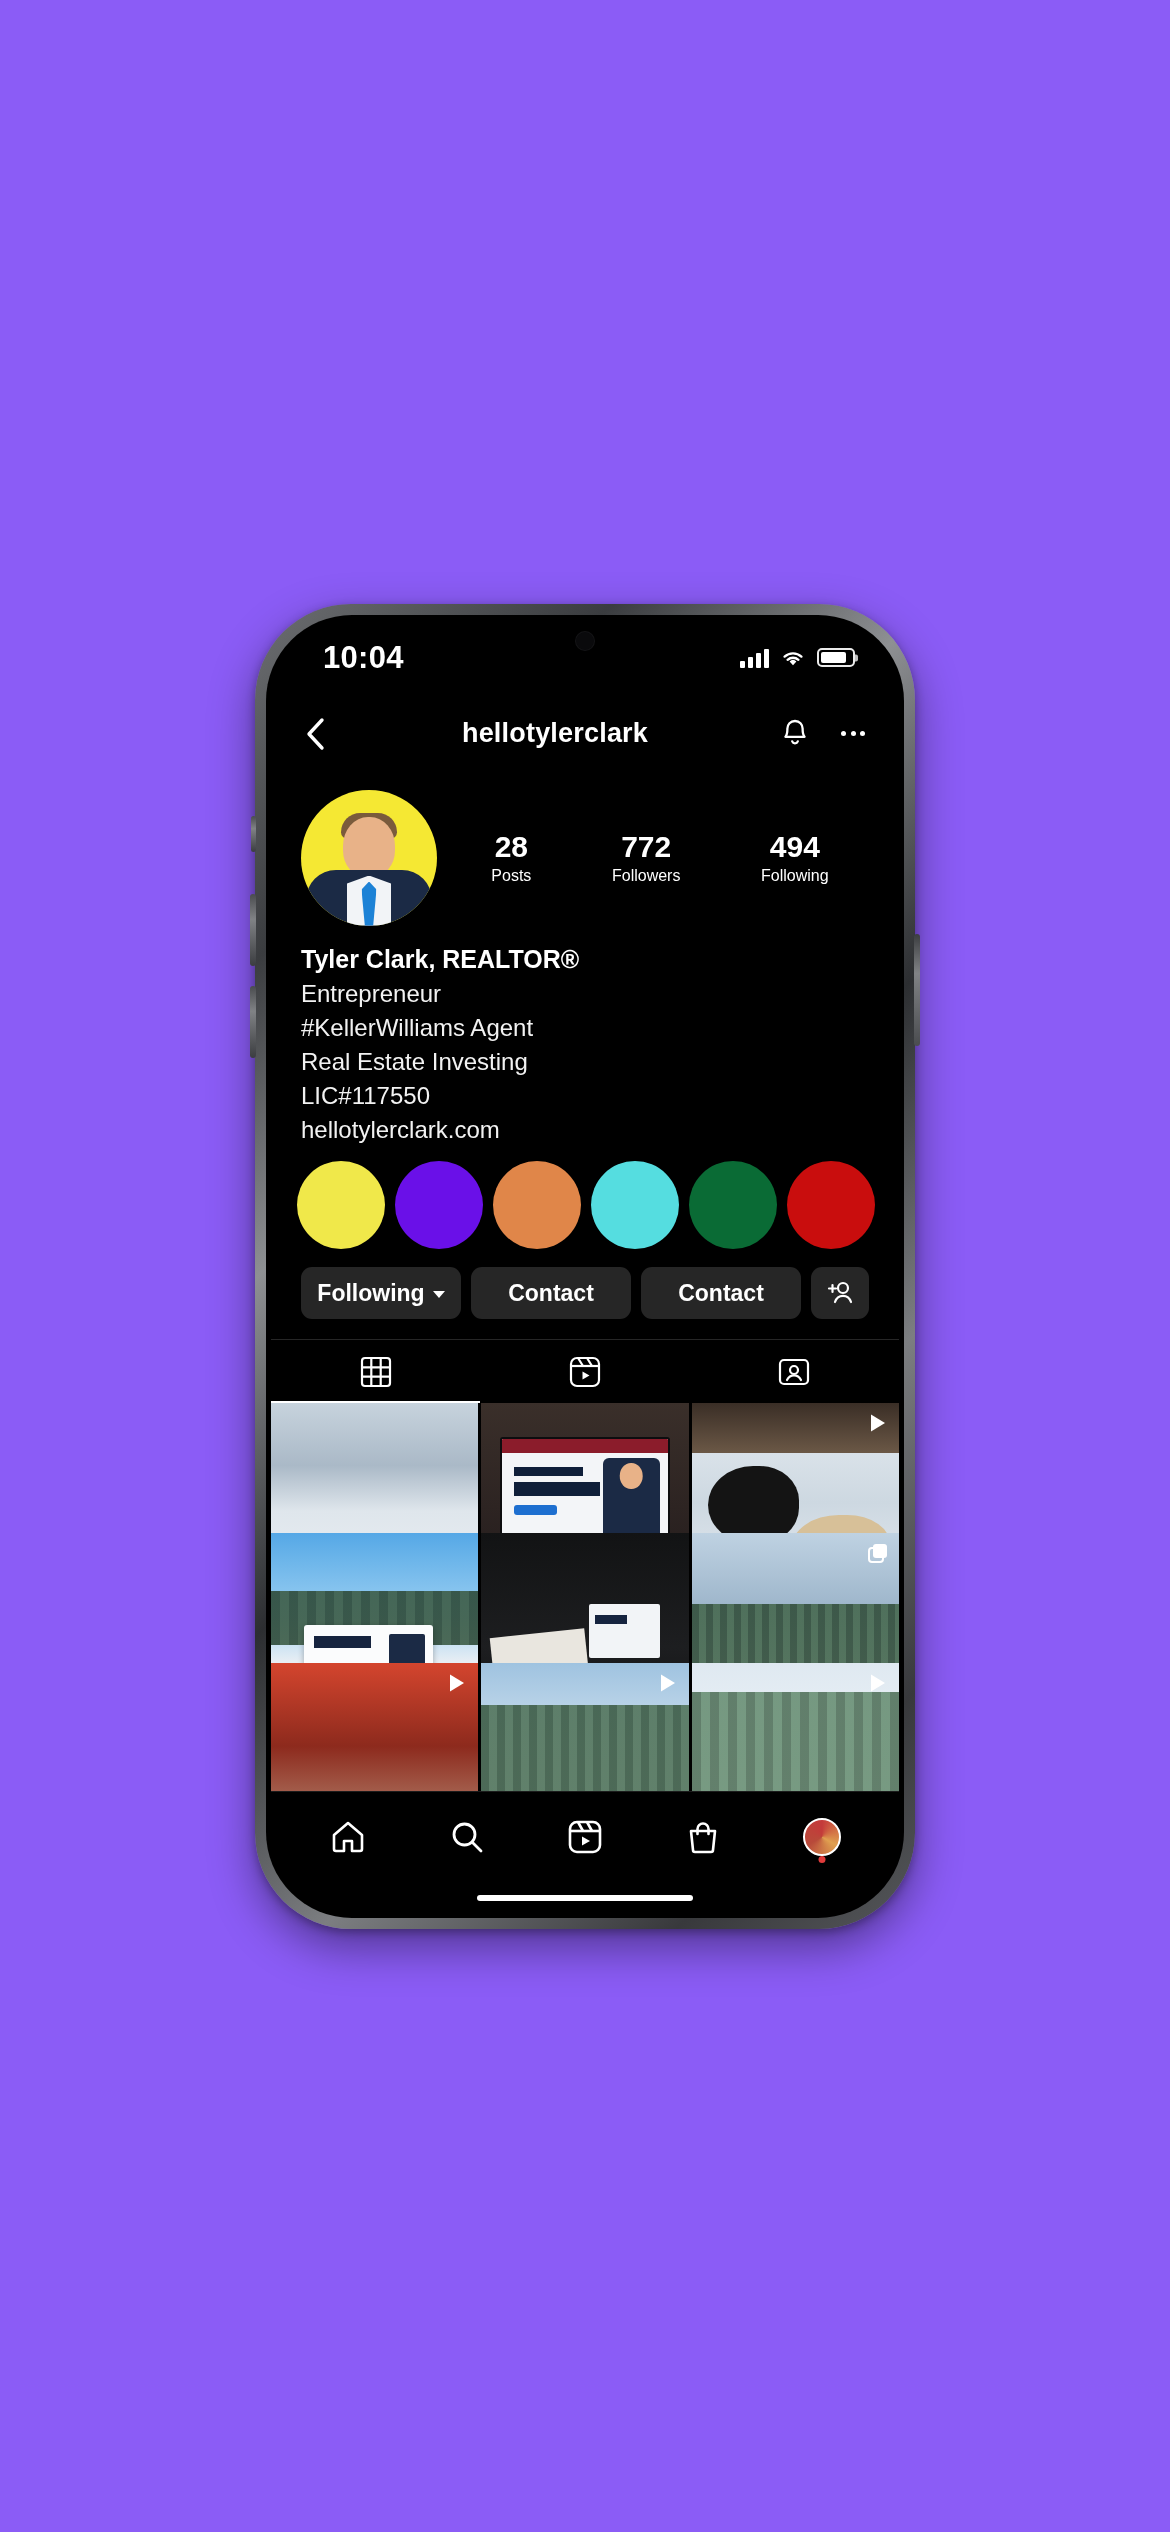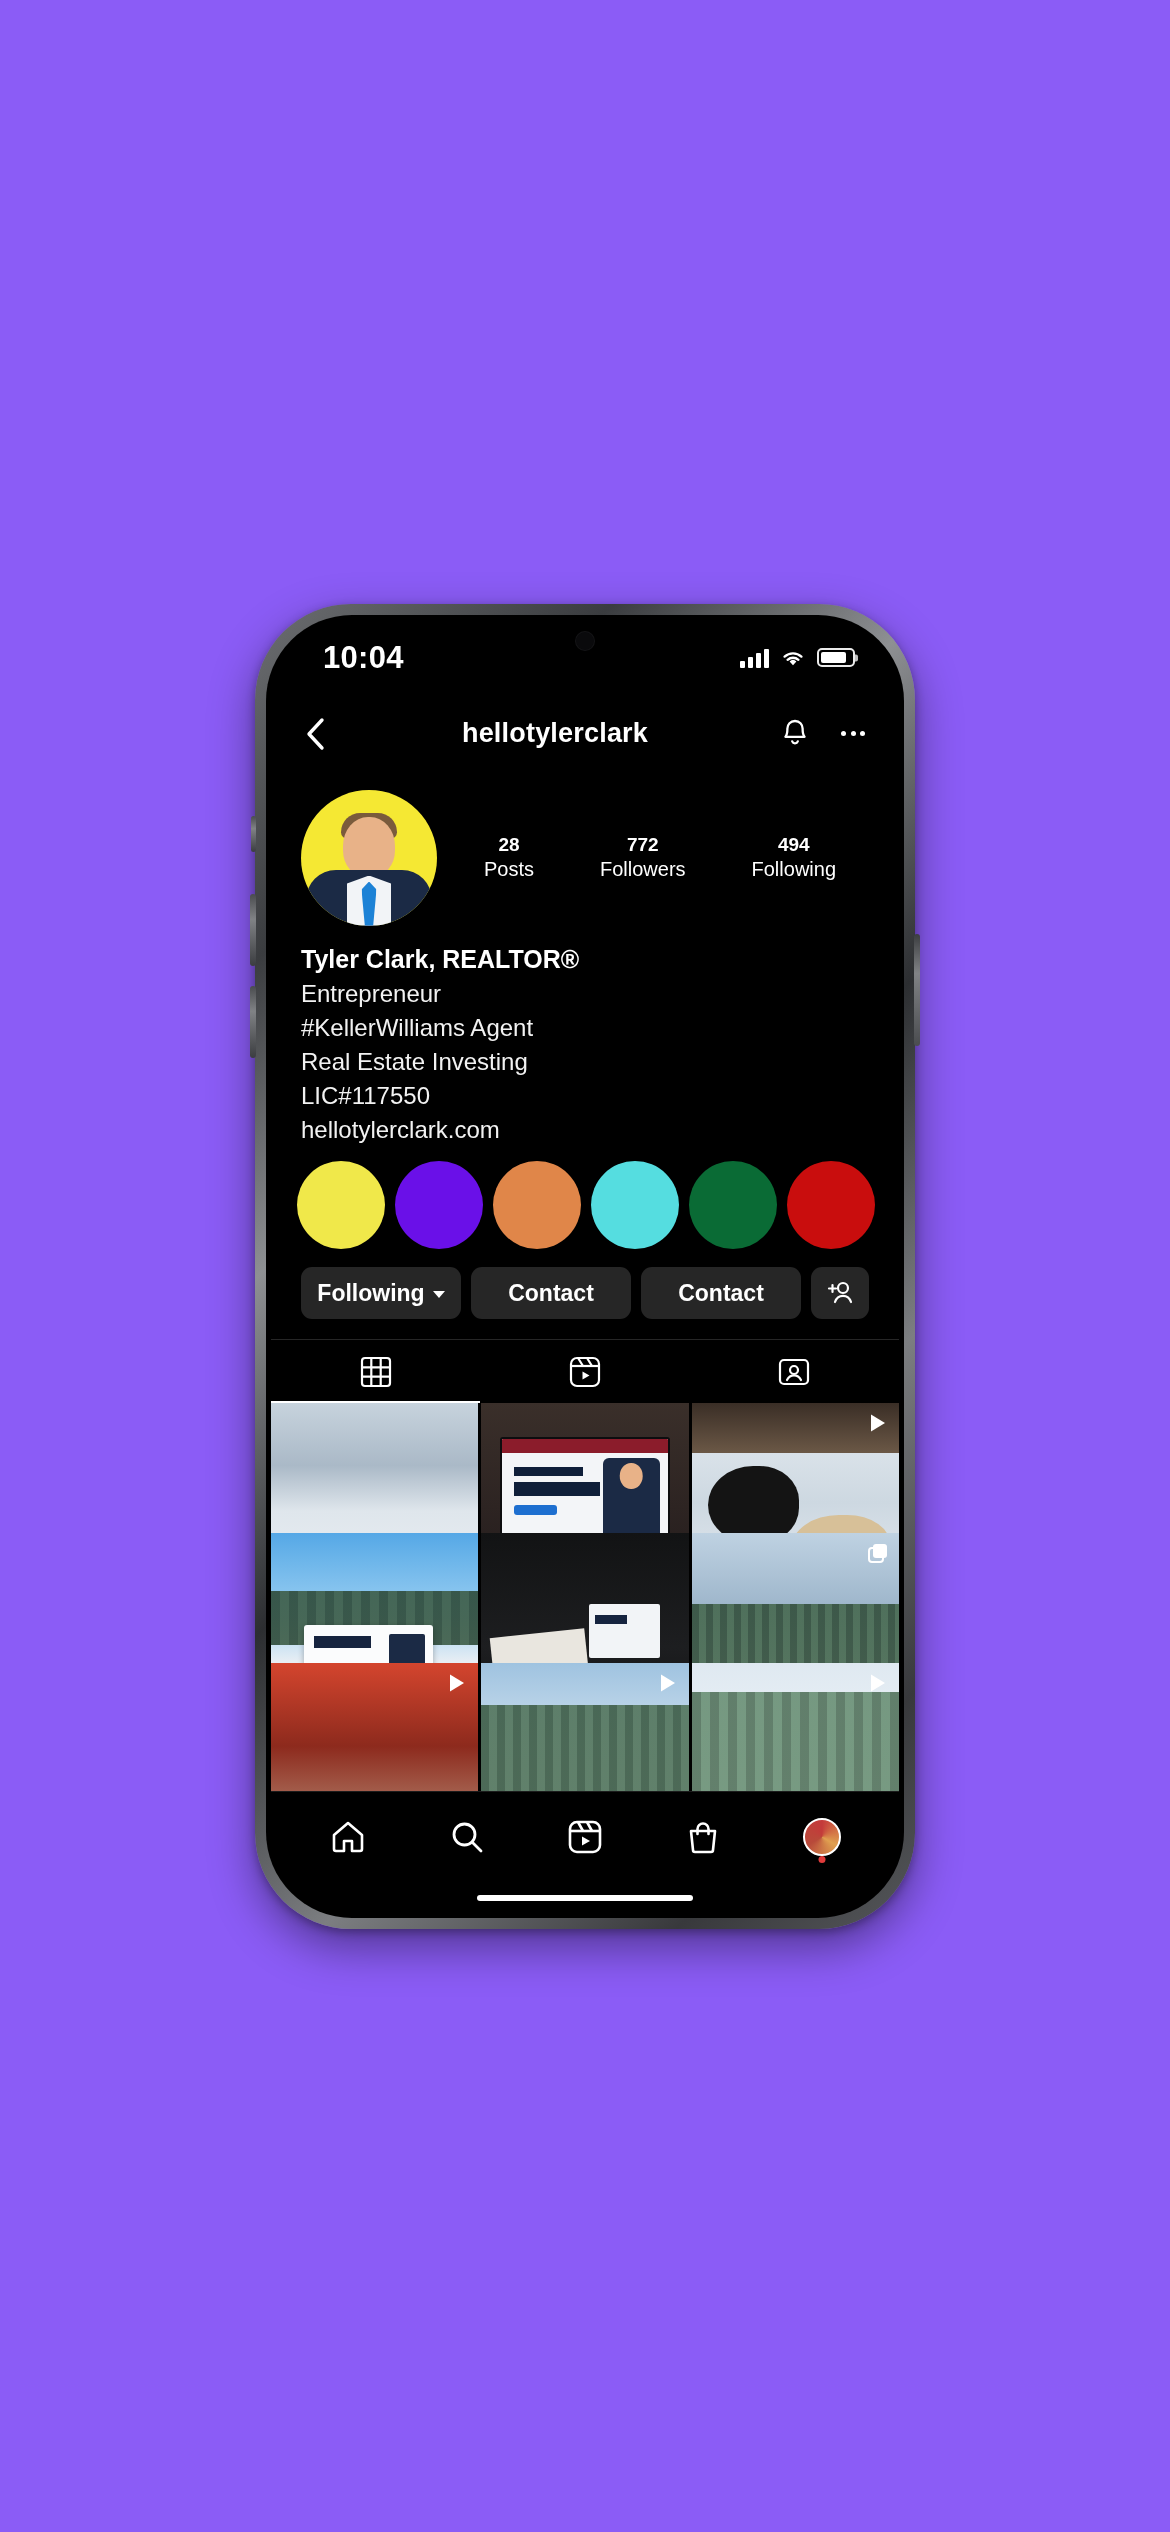--- a/index.html
+++ b/index.html
@@ -125,22 +125,22 @@
     clip-path:polygon(50% 0, 100% 16%, 100% 100%, 0 100%, 0 16%);
   }
   .avatar .tie {
     position:absolute; left:50%; bottom:0; transform:translateX(-50%);
     width:15px; height:44px; background:#1d82d6;
     clip-path:polygon(50% 0, 100% 18%, 78% 100%, 22% 100%, 0 18%);
   }
 
   .stats { flex:1; display:flex; align-items:center; justify-content:space-around; padding-left:14px; }
   .stat { text-align:center; color:#fff; cursor:pointer; }
-  .stat .num { font-size:19px; font-weight:700; line-height:1.12; }
-  .stat .lbl { font-size:20px; font-weight:400; color:#fff; margin-top:3px; }
+  .stat .num { font-size:30px; font-weight:700; line-height:1.12; }
+  .stat .lbl { font-size:16px; font-weight:400; color:#fff; margin-top:3px; }
 
   
   .bio { padding:16px 30px 0 30px; color:#fff; }
   .bio .name { font-size:25px; font-weight:700; line-height:1.42; }
   .bio .line { font-size:24px; font-weight:400; line-height:1.42; color:#f2f2f2; }
   .bio .link { font-size:24px; line-height:1.42; color:#f2f2f2; }
 
   
   .highlights {
     display:flex; gap:10px; padding:14px 26px 0 26px;

